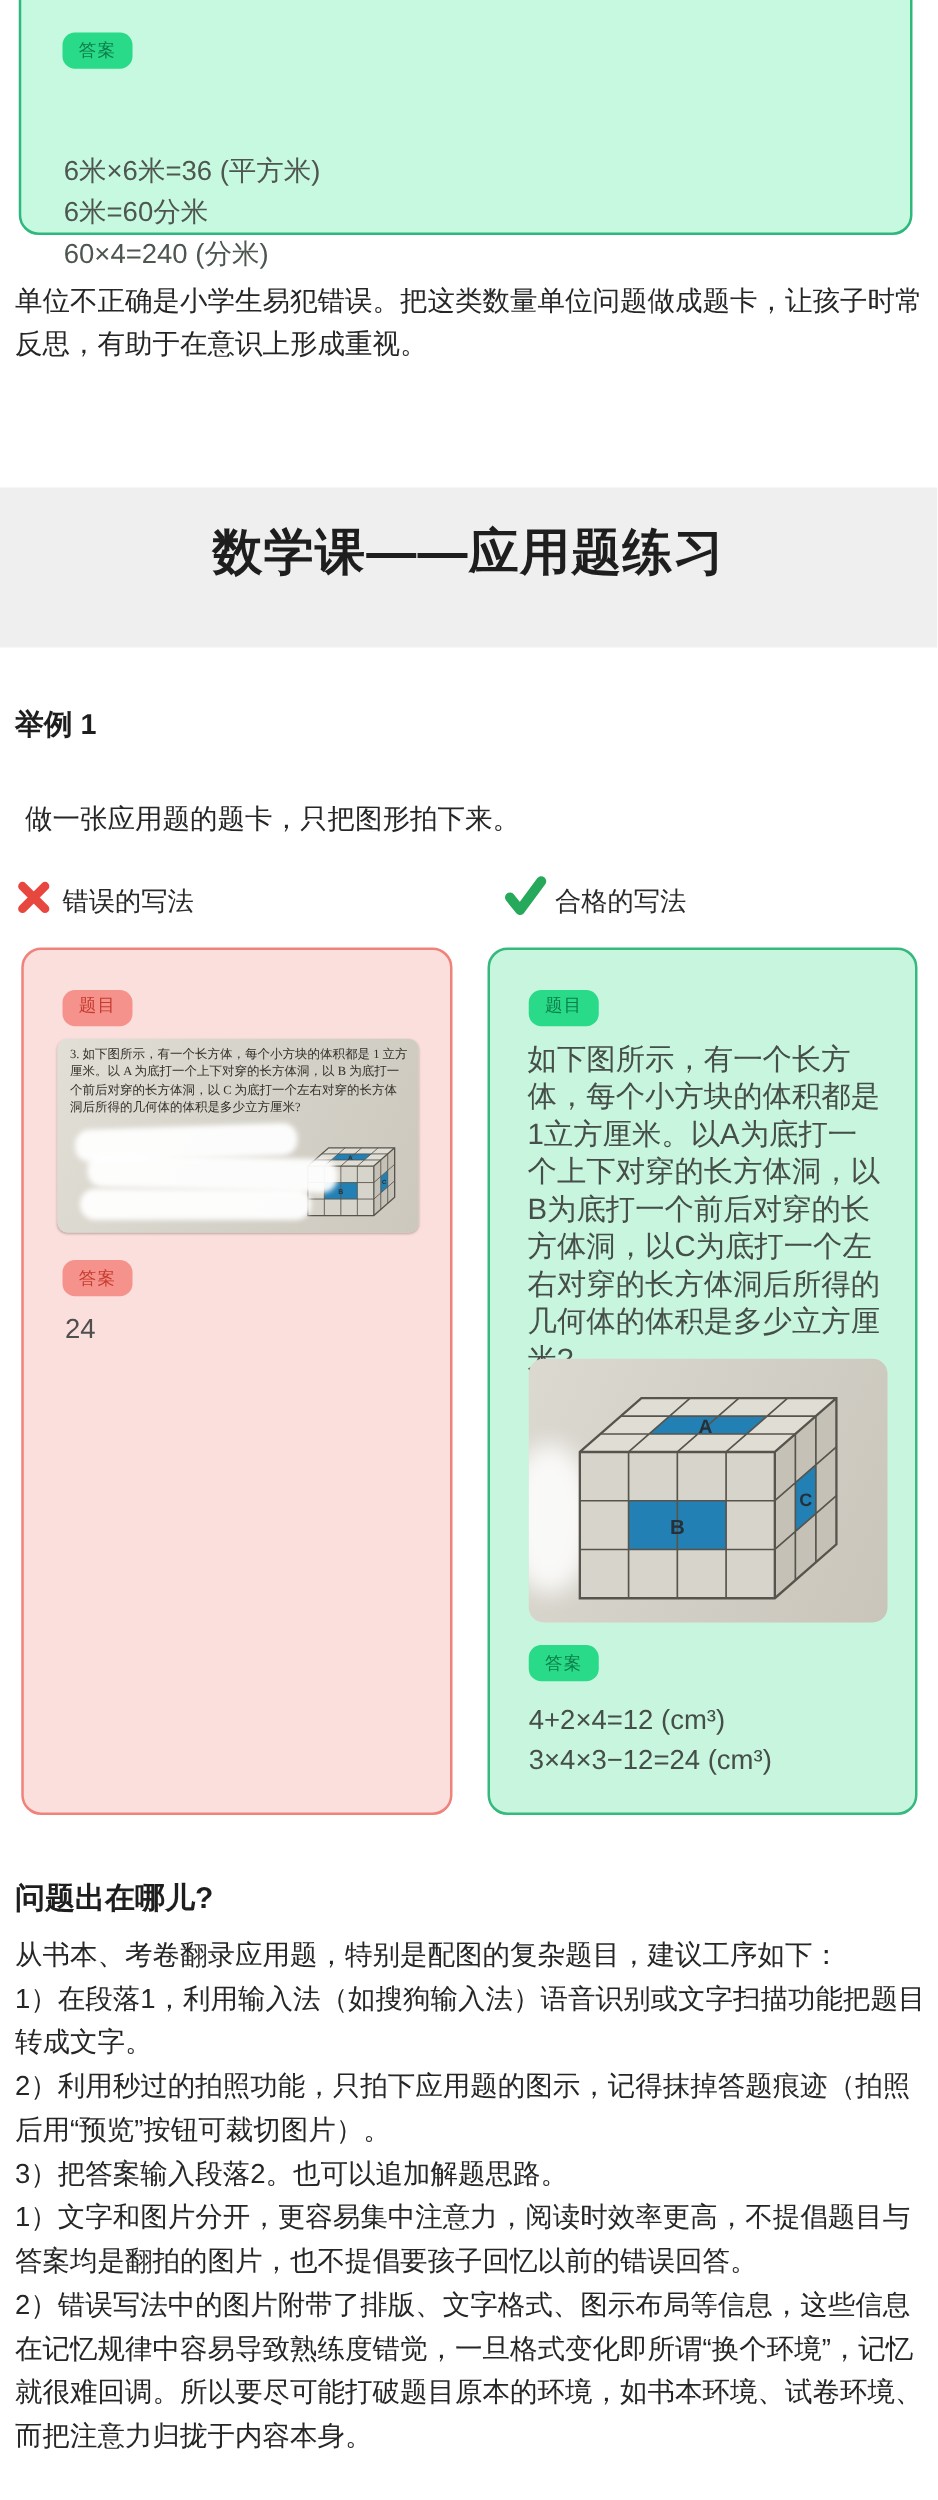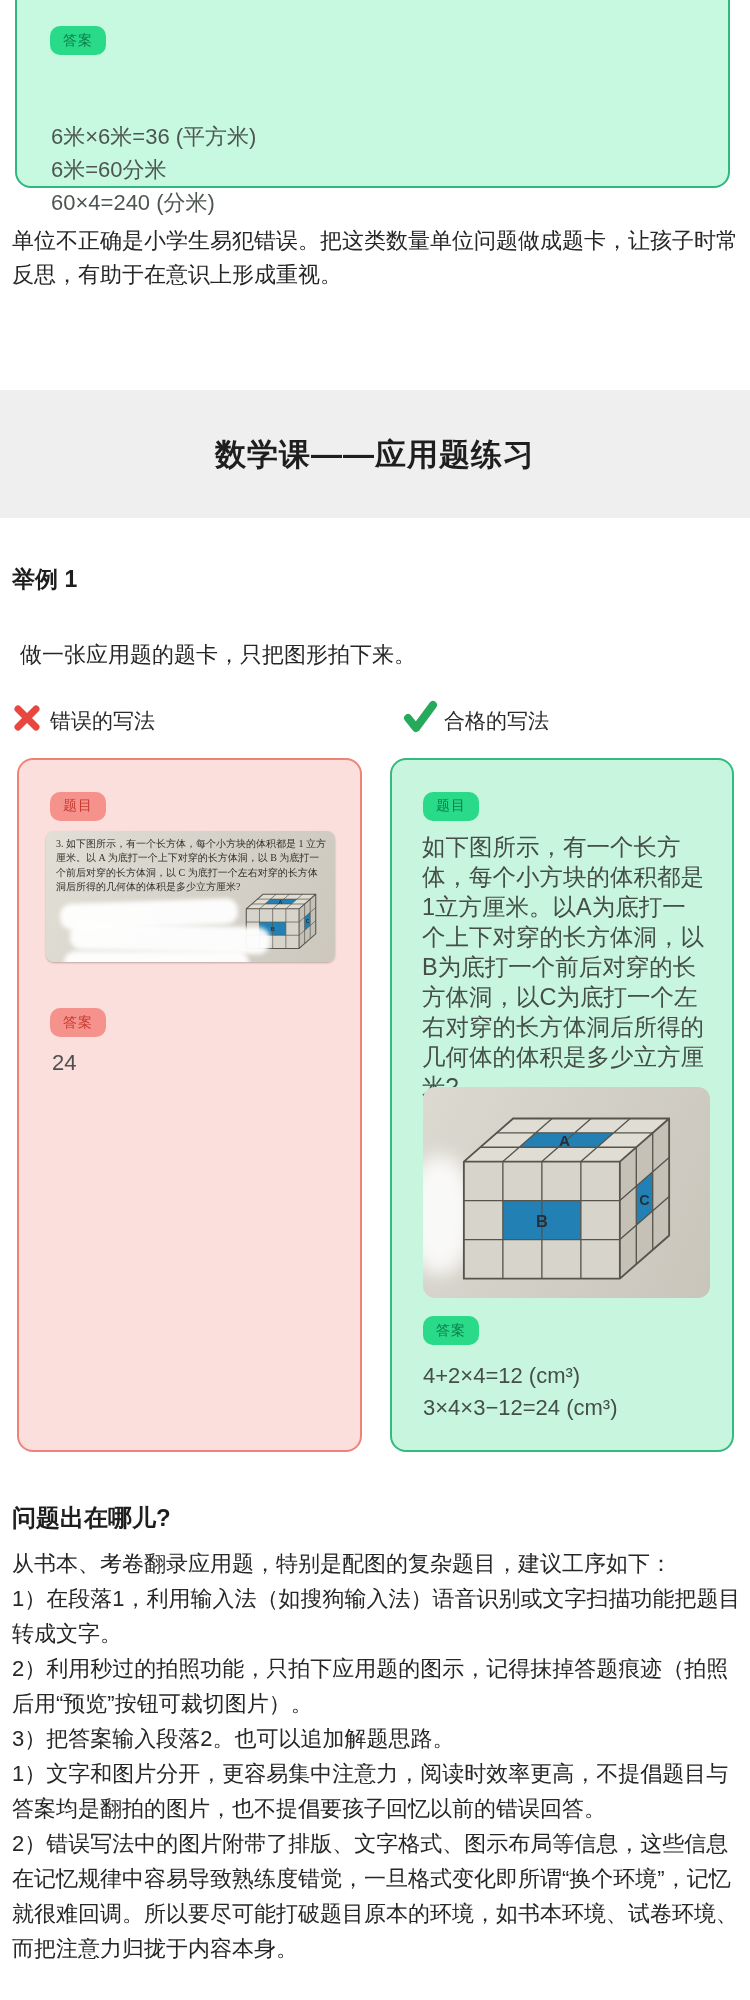--- a/index.html
+++ b/index.html
@@ -34,22 +34,22 @@
     left:12px; top:224px; width:728px;
     font-size:22px; line-height:34px; color:#262626;
     word-break:break-all;
   }
 
   
   .banner{
     left:0; top:390px; width:750px; height:128px; background:#efefef;
   }
   .banner .title{
-    margin:0; padding-top:44px; text-align:center;
-    font-size:31px; font-weight:bold; color:#1e1e1e; letter-spacing:1px;
+    margin:0; padding-top:24px; text-align:center;
+    font-size:40px; font-weight:bold; color:#1e1e1e; letter-spacing:1px;
   }
 
   
   .h-example{
     left:12px; top:564px; font-size:23px; font-weight:bold; color:#1e1e1e;
   }
   .example-desc{
     left:20px; top:640px; width:728px; font-size:22px; color:#262626;
   }
   .col-label{ font-size:21px; color:#2a2a2a; }
@@ -67,21 +67,21 @@
     background:#fbdfdc; border:2px solid #ef837c;
   }
   .card.ok{
     left:390px; width:340px;
     background:#c8f5de; border:2px solid #35b97e;
   }
   .card .badge.q{ left:31px; top:32px;font-family:Liberation Mono, monospace; }
 
   
   .photo-small{
-    position:absolute; left:27px; top:71px; width:289px; height:131px;
+    position:absolute; left:27px; top:71px; width:289px; height:155px;
     border-radius:8px; overflow:hidden;
     background:linear-gradient(115deg,#e2dfd6 0%,#d6d3ca 45%,#ccc8be 100%);
     box-shadow:0 1px 2px rgba(0,0,0,.25);
   }
   .photo-small .ptext{
     position:absolute; left:10px; top:6px; width:270px;
     font-family:"Liberation Serif","DejaVu Serif",serif;
     font-size:10px; line-height:14.4px; color:#312f2a;
     word-break:break-all;
   }

